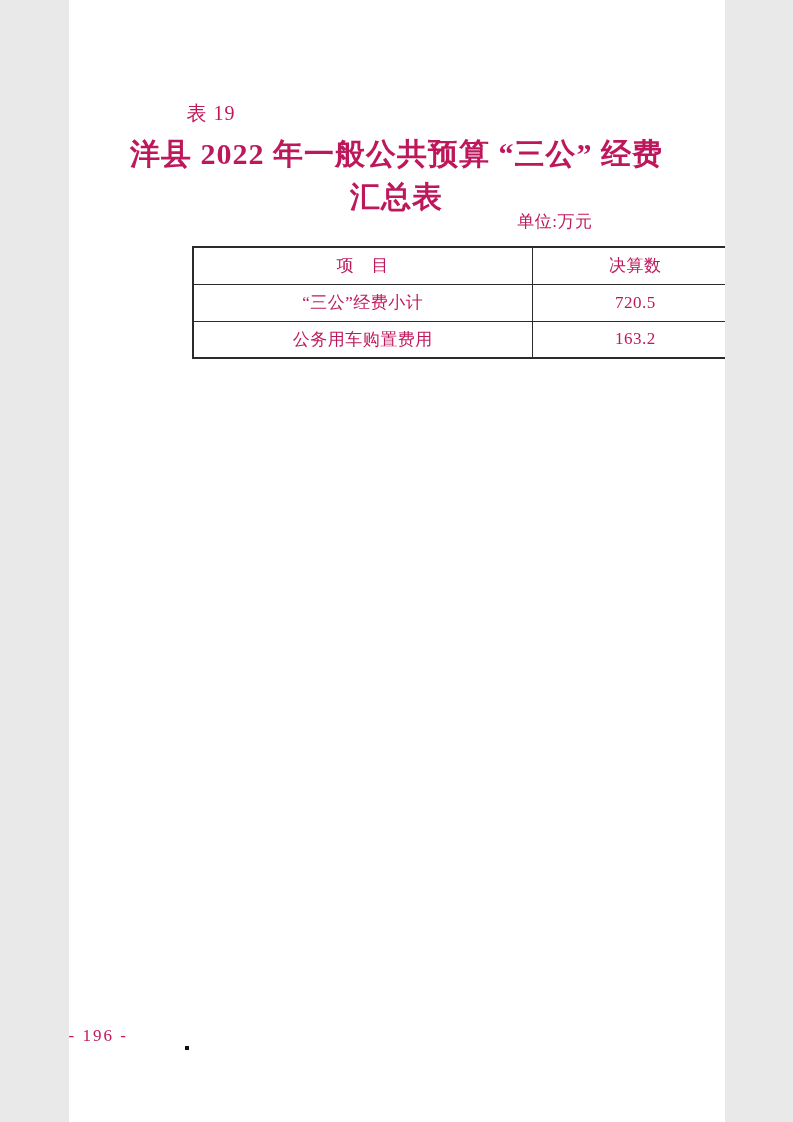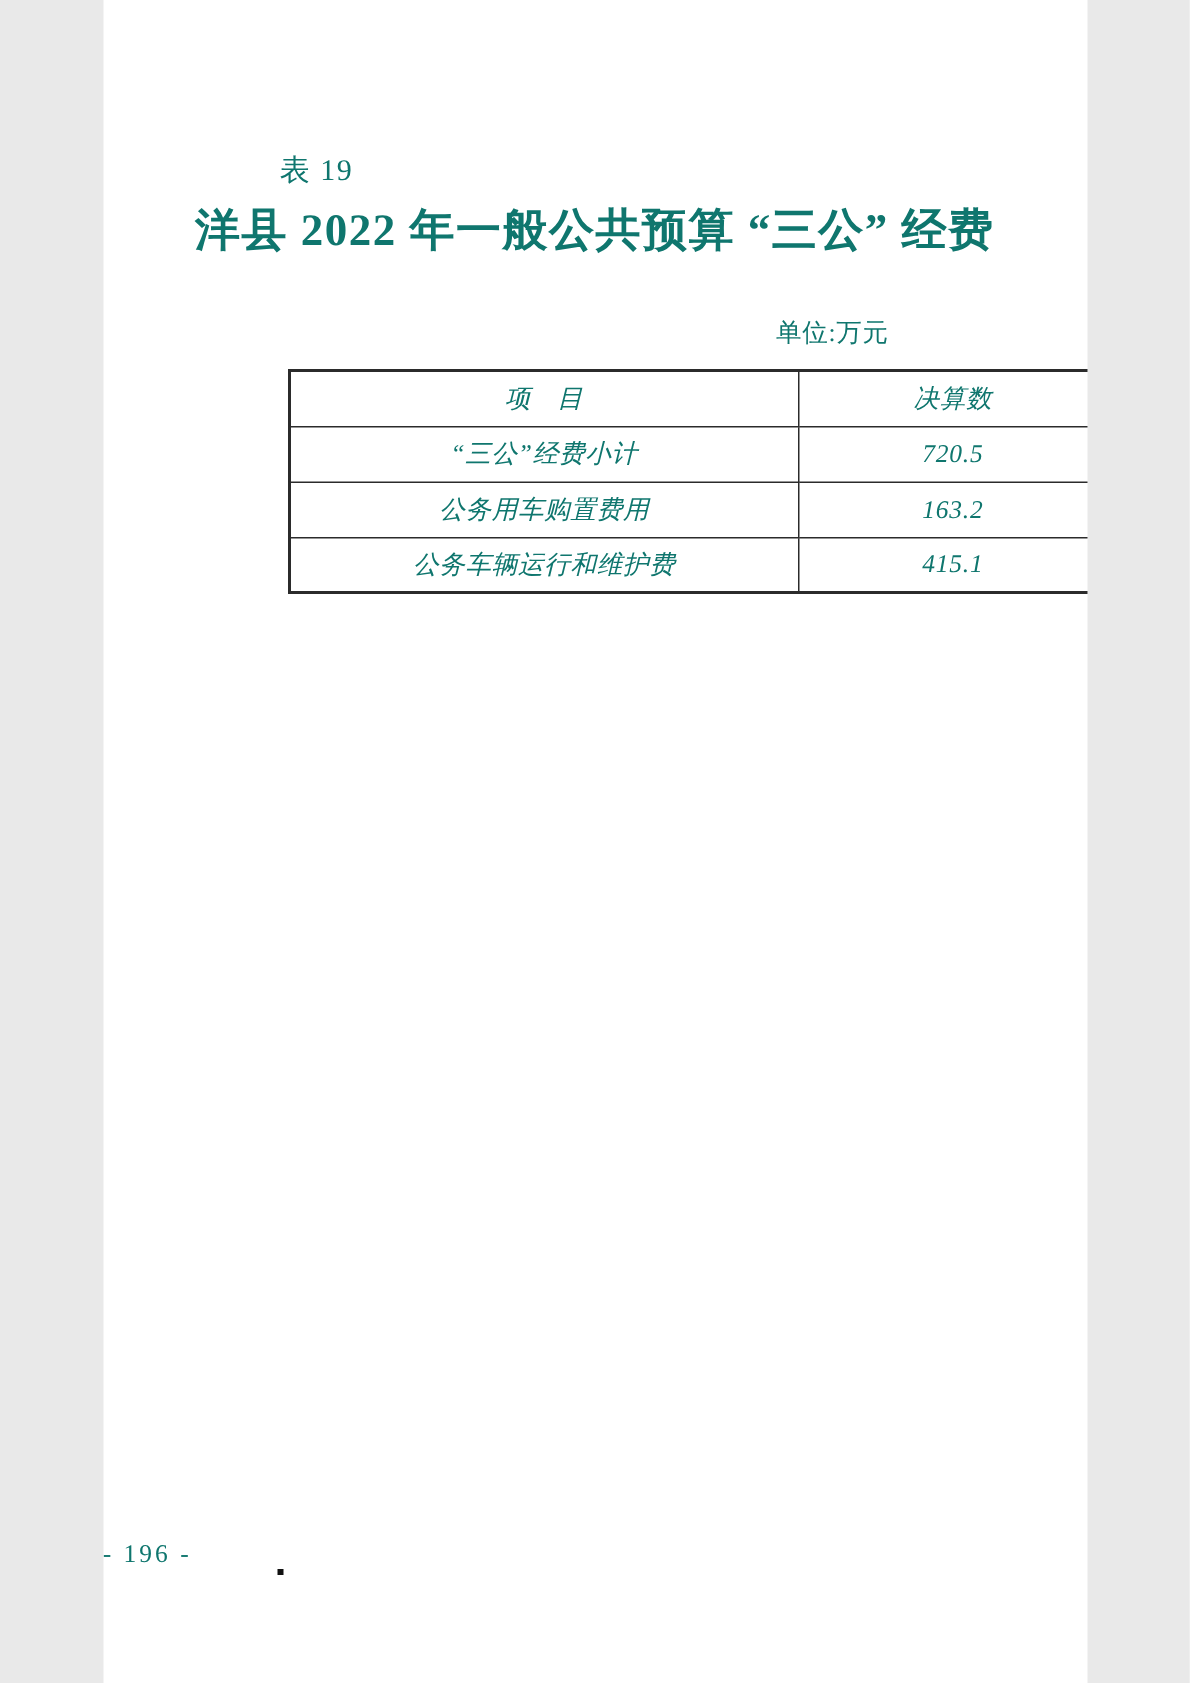--- a/index.html
+++ b/index.html
@@ -4,21 +4,21 @@
 <style>
   * { margin: 0; padding: 0; box-sizing: border-box; }
   html, body { background: #e9e9e9; }
   .page {
     position: relative;
     width: 656px;
     height: 1122px;
     margin: 0 auto;
     background: #ffffff;
     font-family: "Liberation Serif", "DejaVu Serif", serif;
-    color: #0f766e;
+    color: #be185d;
     overflow: hidden;
   }
   .table-label {
     position: absolute;
     left: 118px;
     top: 100px;
     font-size: 20px;
     letter-spacing: 1px;
     white-space: pre;
   }
@@ -41,21 +41,20 @@
     letter-spacing: 0.5px;
   }
   table.budget-table {
     position: absolute;
     left: 123px;
     top: 246px;
     width: 546px;
     border-collapse: collapse;
     table-layout: fixed;
     border: 2px solid #2b2b2b;
-    font-style: italic;
   }
   table.budget-table th,
   table.budget-table td {
     border: 1.5px solid #2b2b2b;
     height: 37px;
     text-align: center;
     vertical-align: middle;
     font-size: 17px;
     font-weight: normal;
     padding: 0;
@@ -81,20 +80,21 @@
 </style>
 </head>
 <body>
 
 <div class="page">
 
   <div class="table-label">表 19</div>
 
   <div class="doc-title">
     <div>洋县 2022 年一般公共预算 “三公” 经费</div>
+    <div>汇总表</div>
   </div>
 
   <div class="unit-note">单位:万元</div>
 
   <table class="budget-table">
     <colgroup>
       <col style="width:340px">
       <col style="width:206px">
     </colgroup>
     <thead>
@@ -105,24 +105,20 @@
     </thead>
     <tbody>
       <tr>
         <td>“三公”经费小计</td>
         <td>720.5</td>
       </tr>
       <tr>
         <td>公务用车购置费用</td>
         <td>163.2</td>
       </tr>
-      <tr>
-        <td>公务车辆运行和维护费</td>
-        <td>415.1</td>
-      </tr>
     </tbody>
   </table>
 
   <div class="page-number">- 196 -</div>
 
   <div class="stray-dot"></div>
 
 </div>
 
 </body></html>

